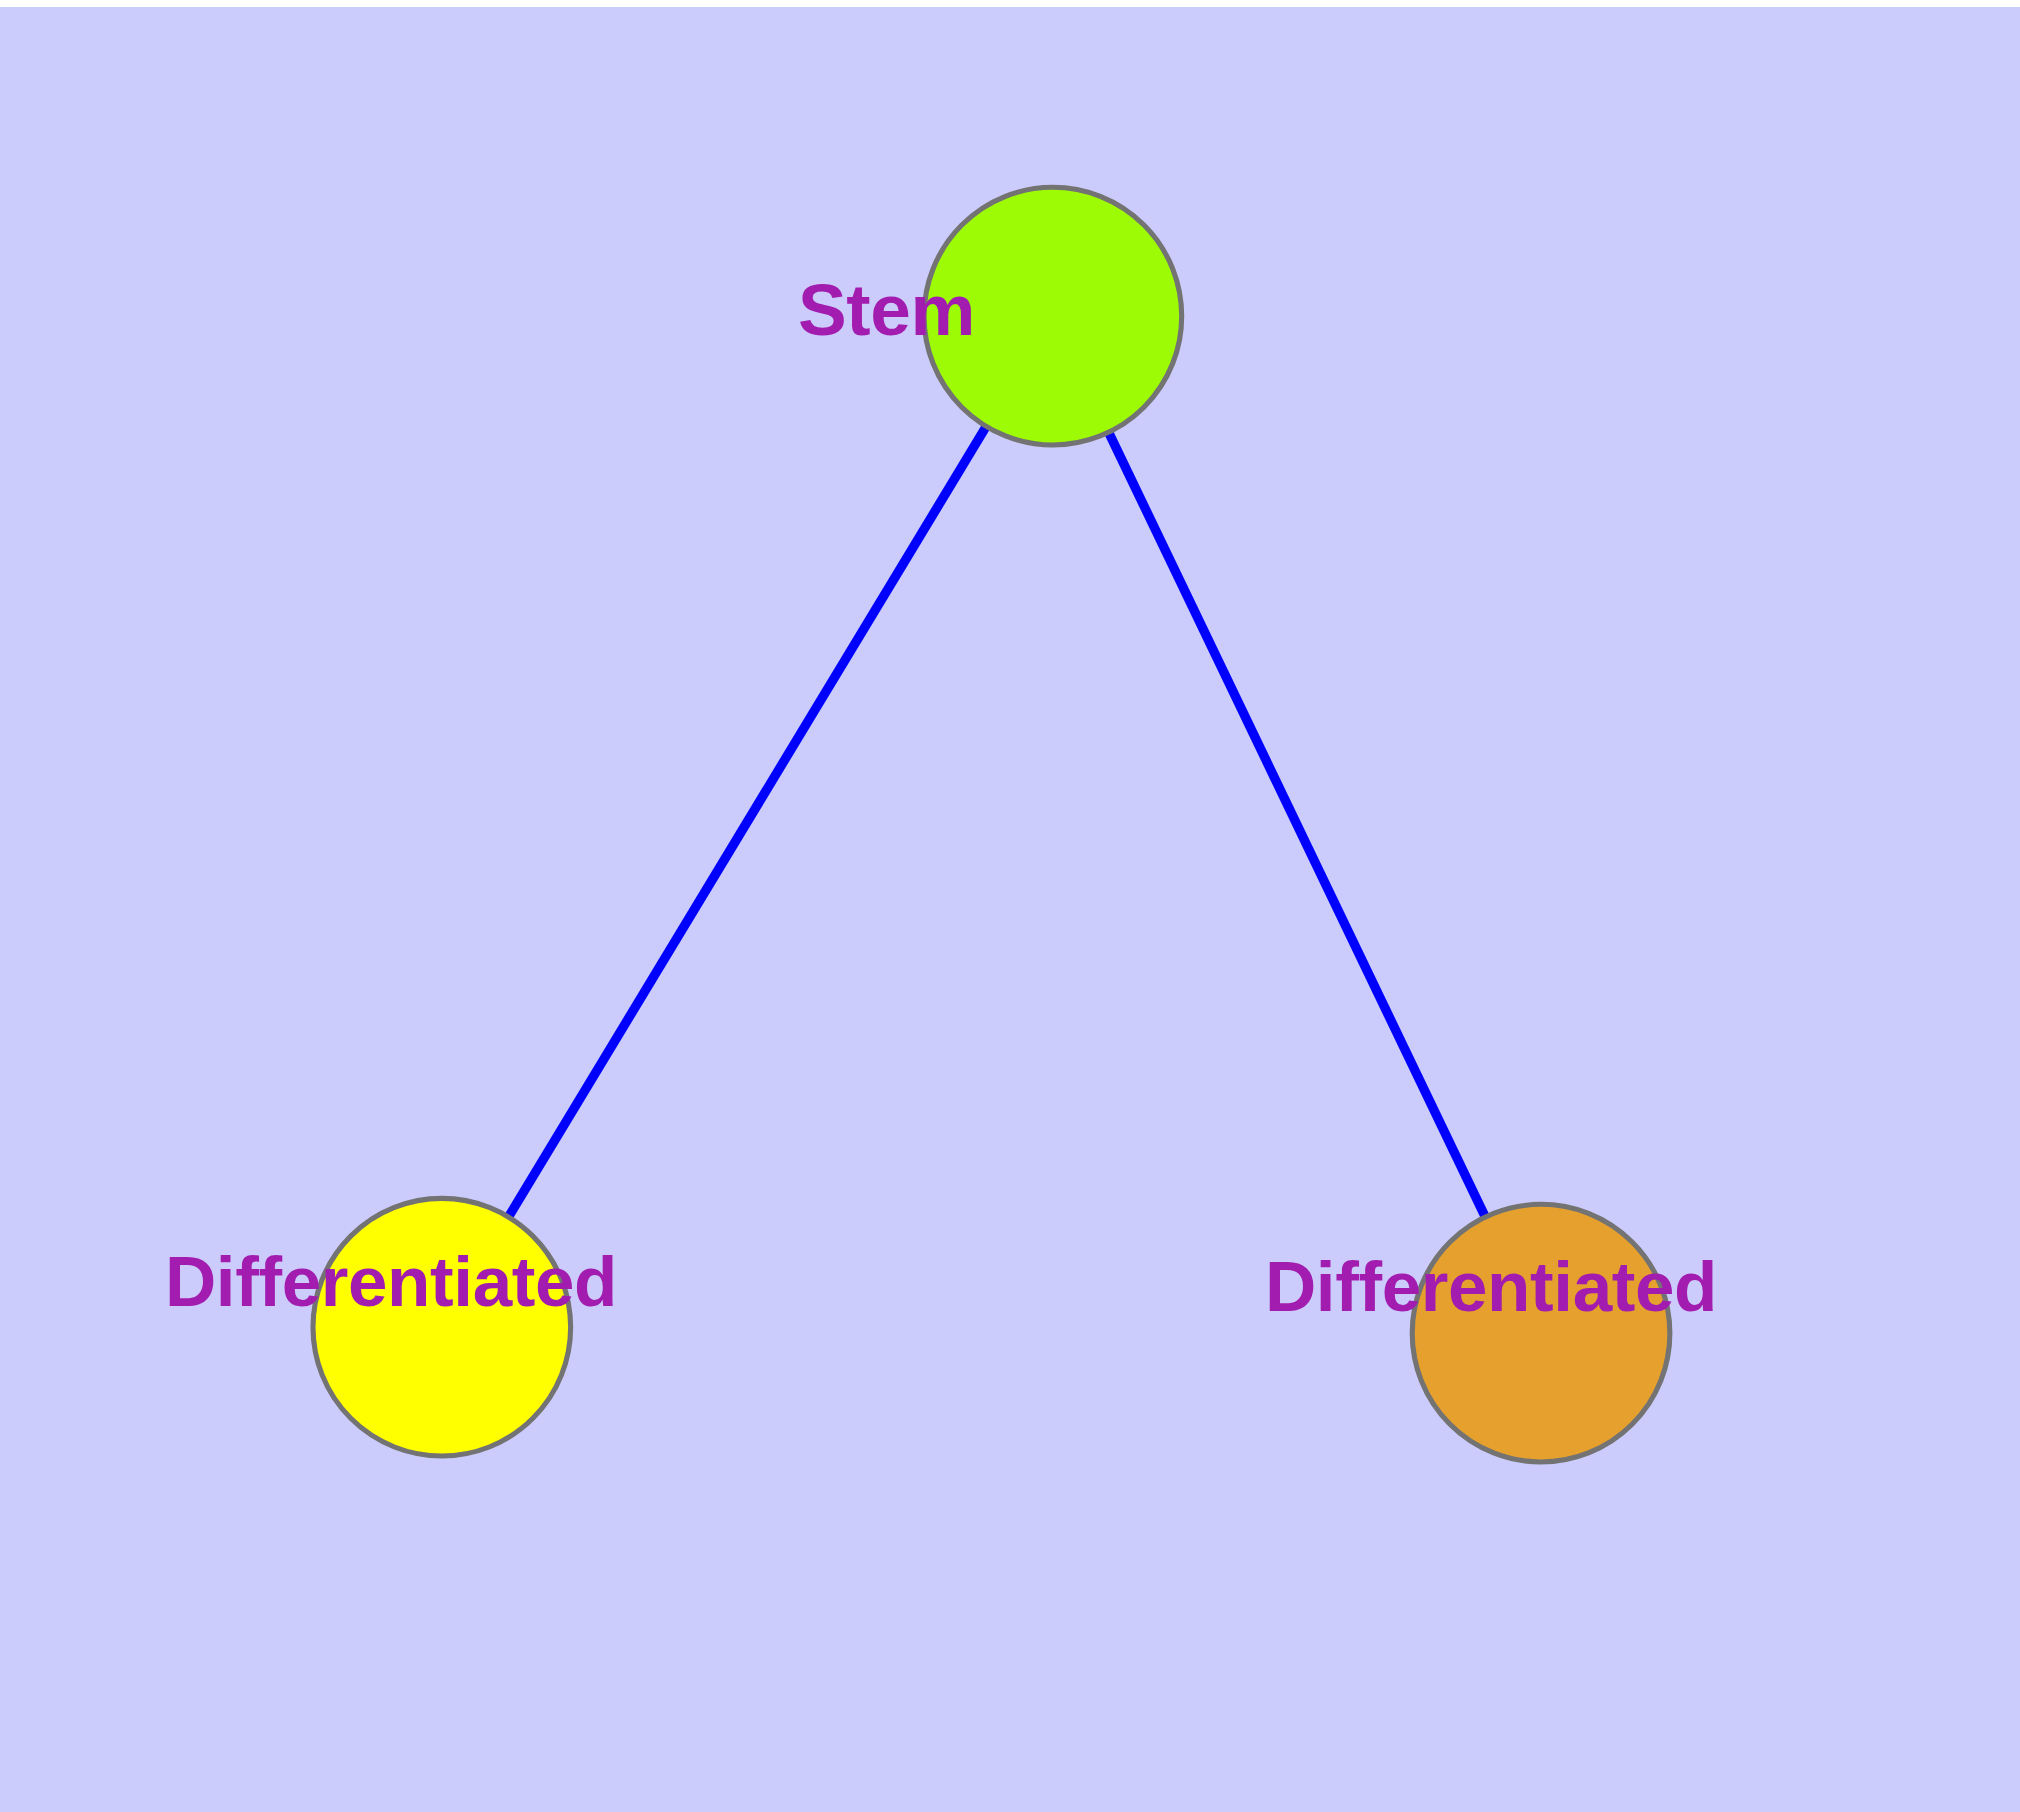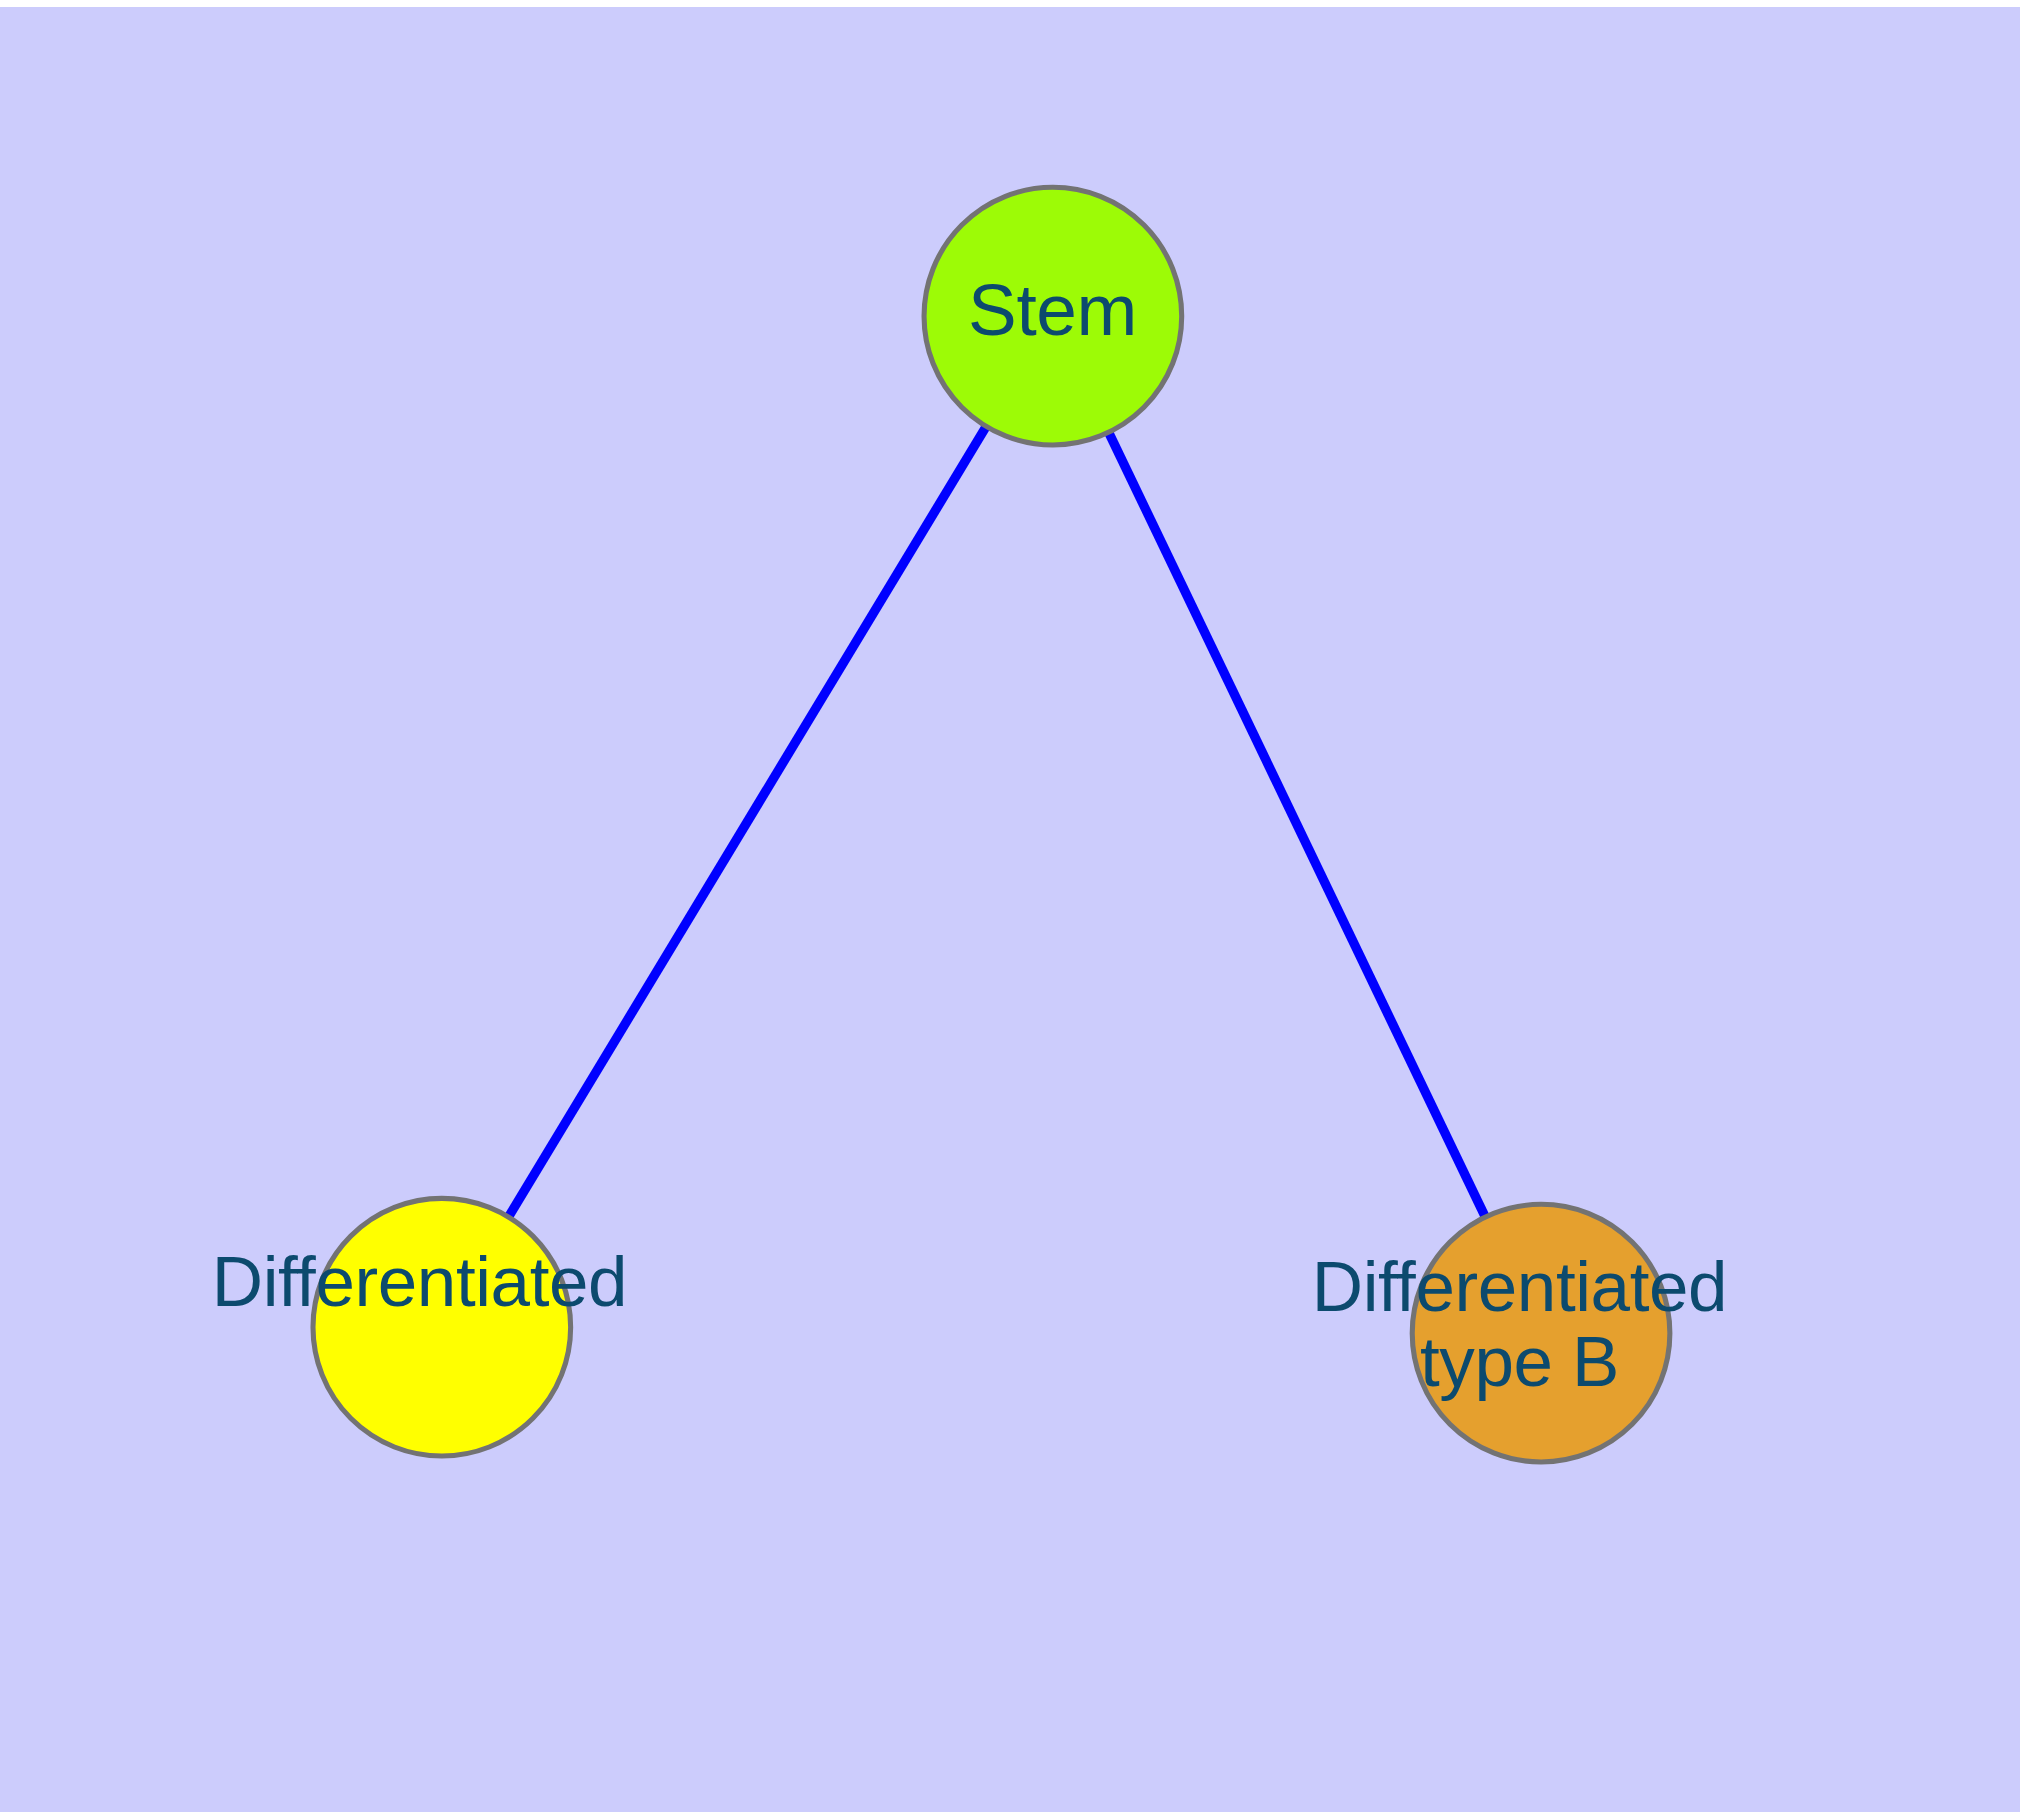--- a/index.html
+++ b/index.html
@@ -26,24 +26,23 @@
   #graph-svg {
     position: absolute;
     left: 0;
     top: 0;
     width: 2021px;
     height: 1812px;
   }
   .node-label {
     position: absolute;
     font-family: "Liberation Sans", sans-serif;
-    font-weight: normal;
-    color: #0c4a6e;
+    font-weight: bold;
+    color: #a21caf;
     white-space: pre;
-    text-align: center;
     line-height: 1.06;
     letter-spacing: -0.4px;
   }
   #label-stem {
     font-size: 73px;
     left: 798px;
     top: 271px;
     width: 509px;
   }
   #label-diff-a {
@@ -77,16 +76,16 @@
       <circle cx="521" cy="1566" r="152" fill="#ffff00" stroke="#737373" stroke-width="6"></circle>
       <circle cx="1818" cy="1573" r="152" fill="#e5a02e" stroke="#737373" stroke-width="6"></circle>
       <circle cx="1242" cy="373" r="152" fill="#9dfb06" stroke="#737373" stroke-width="6"></circle>
     </g>
   </svg>
 
   <div class="node-label" id="label-stem"><span>Stem</span></div>
 
   <div class="node-label" id="label-diff-a"><span>Differentiated</span><br></div>
 
-  <div class="node-label" id="label-diff-b"><span>Differentiated</span><br><span>type B</span></div>
+  <div class="node-label" id="label-diff-b"><span>Differentiated</span><br></div>
 
 </div>
 
 
 </body></html>

